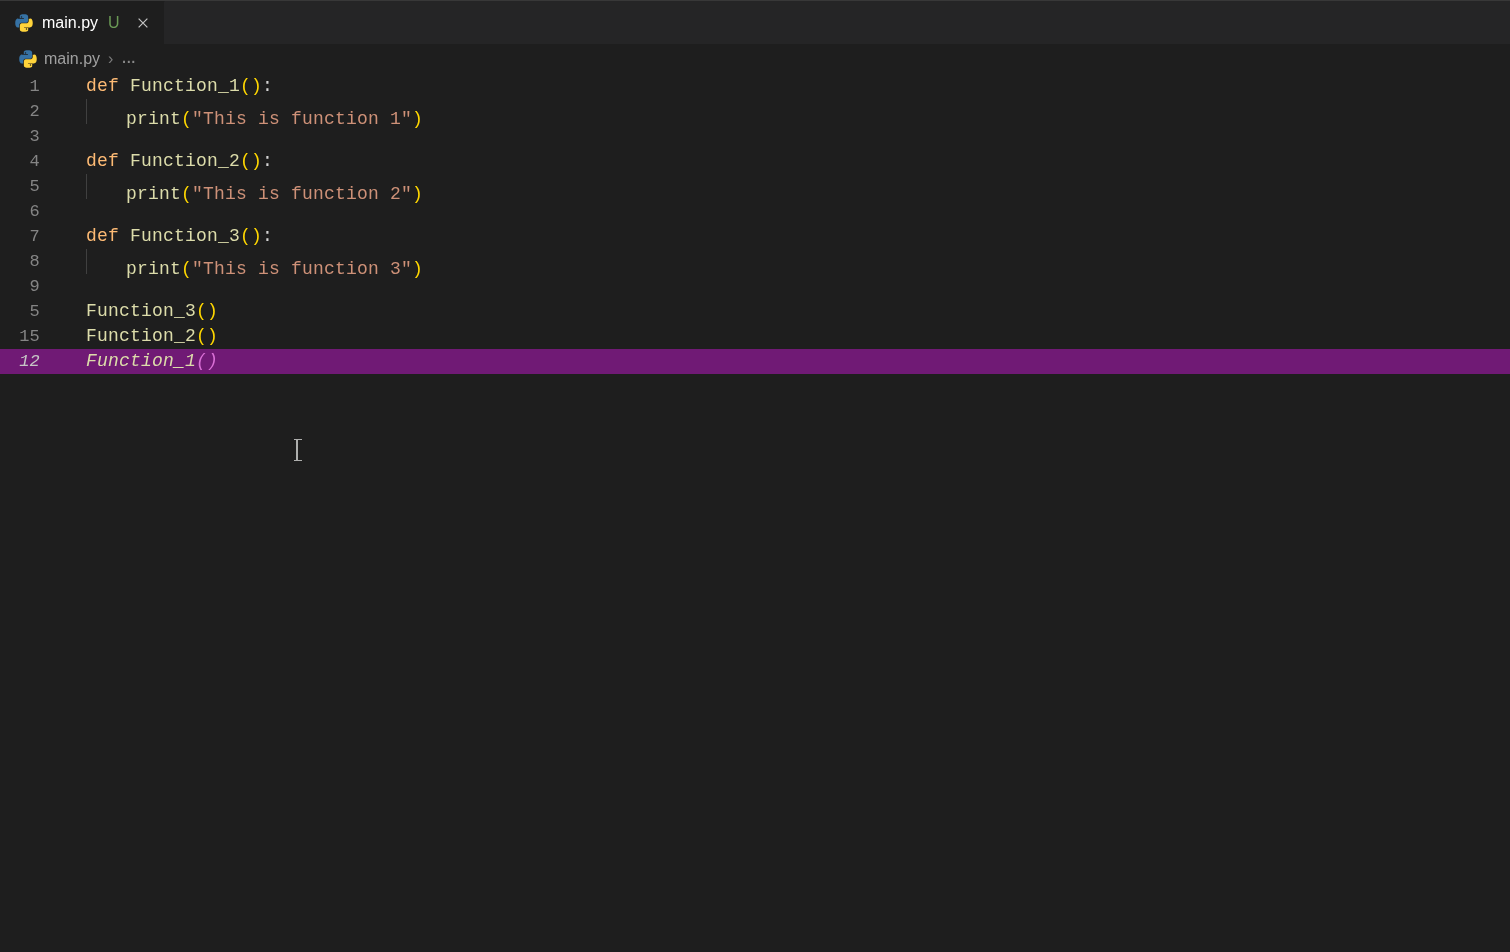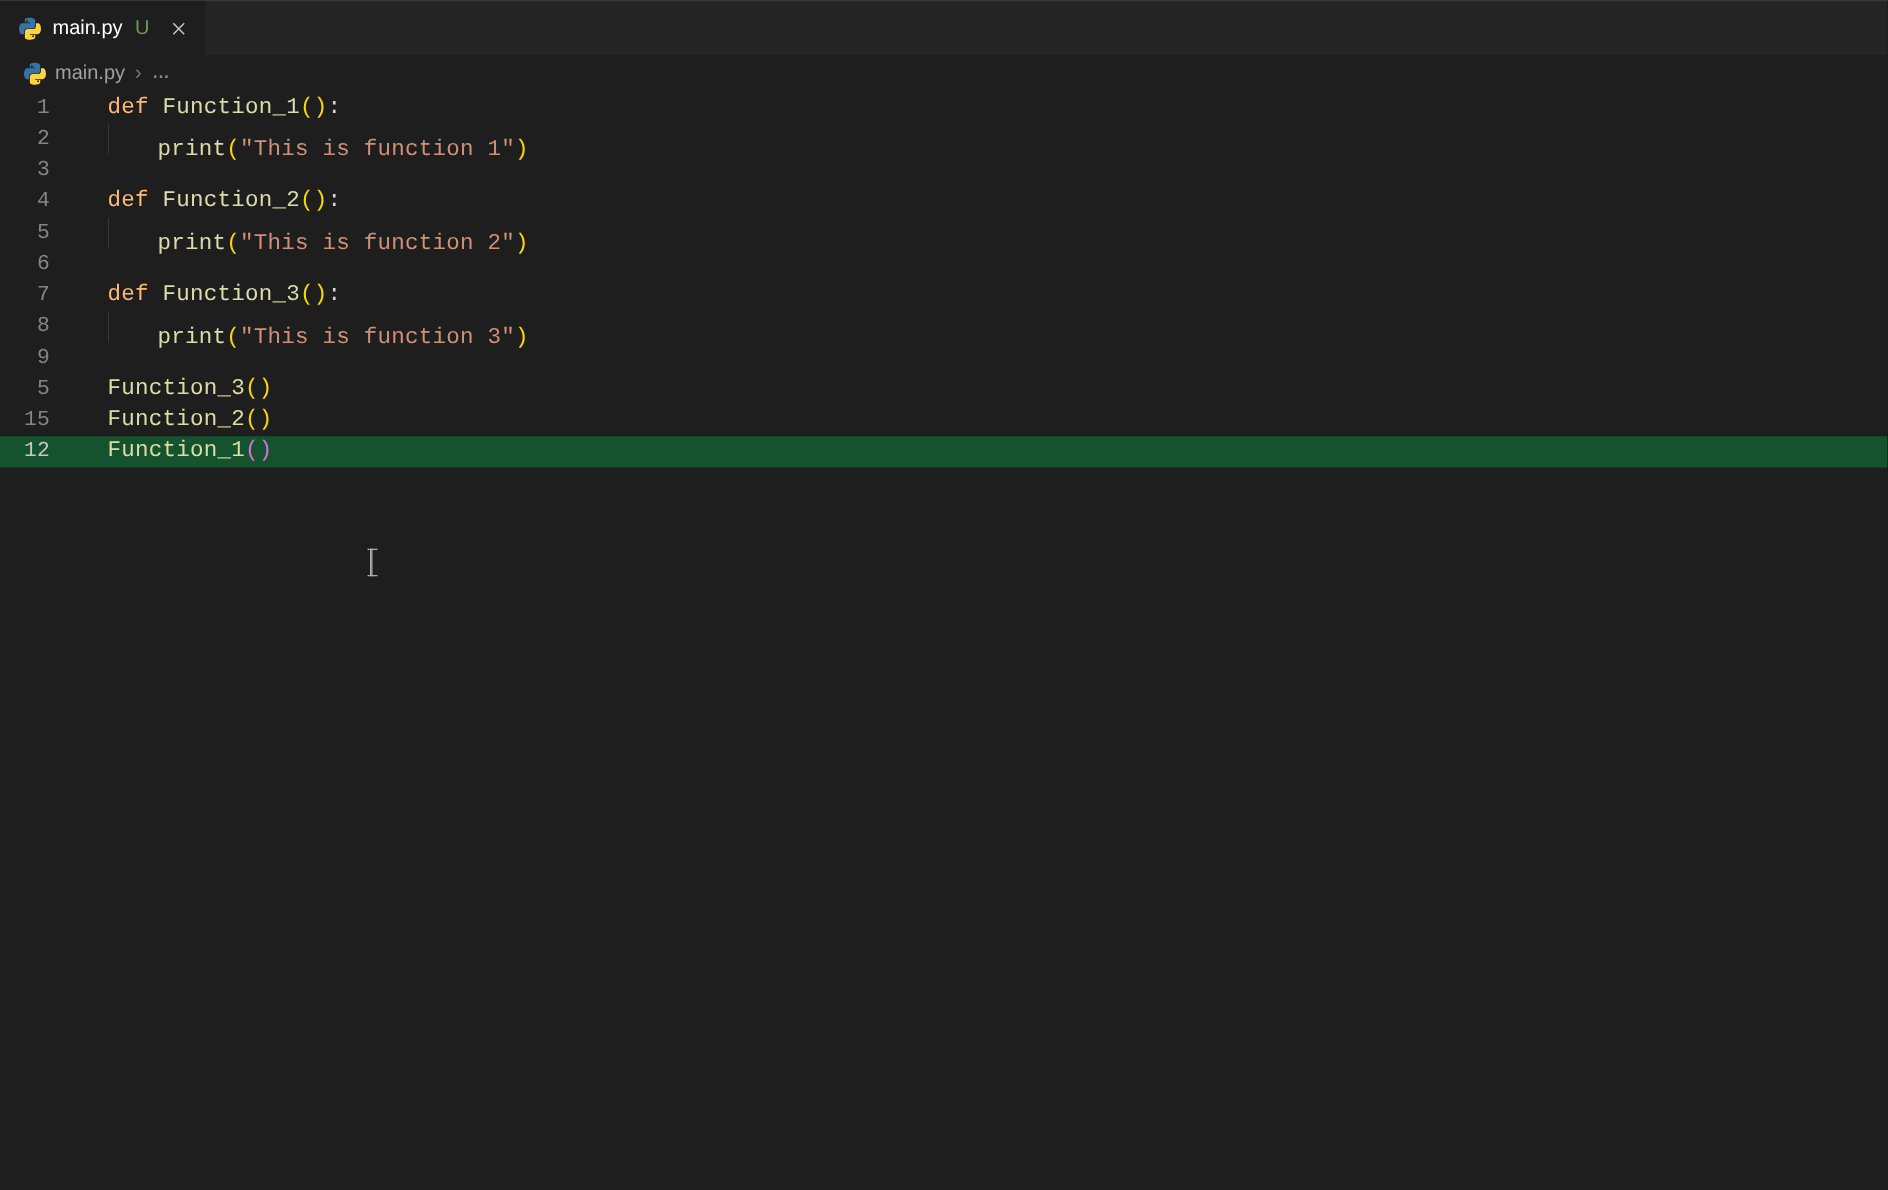--- a/index.html
+++ b/index.html
@@ -91,21 +91,22 @@
     font-size: 18px;
     line-height: 25px;
     letter-spacing: 0.2px;
   }
   .line {
     display: flex;
     height: 25px;
     white-space: pre;
   }
   .line.current {
-    background: #14532d;
+    background: #701a75;
+    font-style: italic;
   }
   .gutter {
     width: 68px;
     text-align: right;
     padding-right: 28px;
     color: #858585;
     user-select: none;
     font-size: 17px;
   }
   .line.current .gutter { color: #c6c6c6; }

